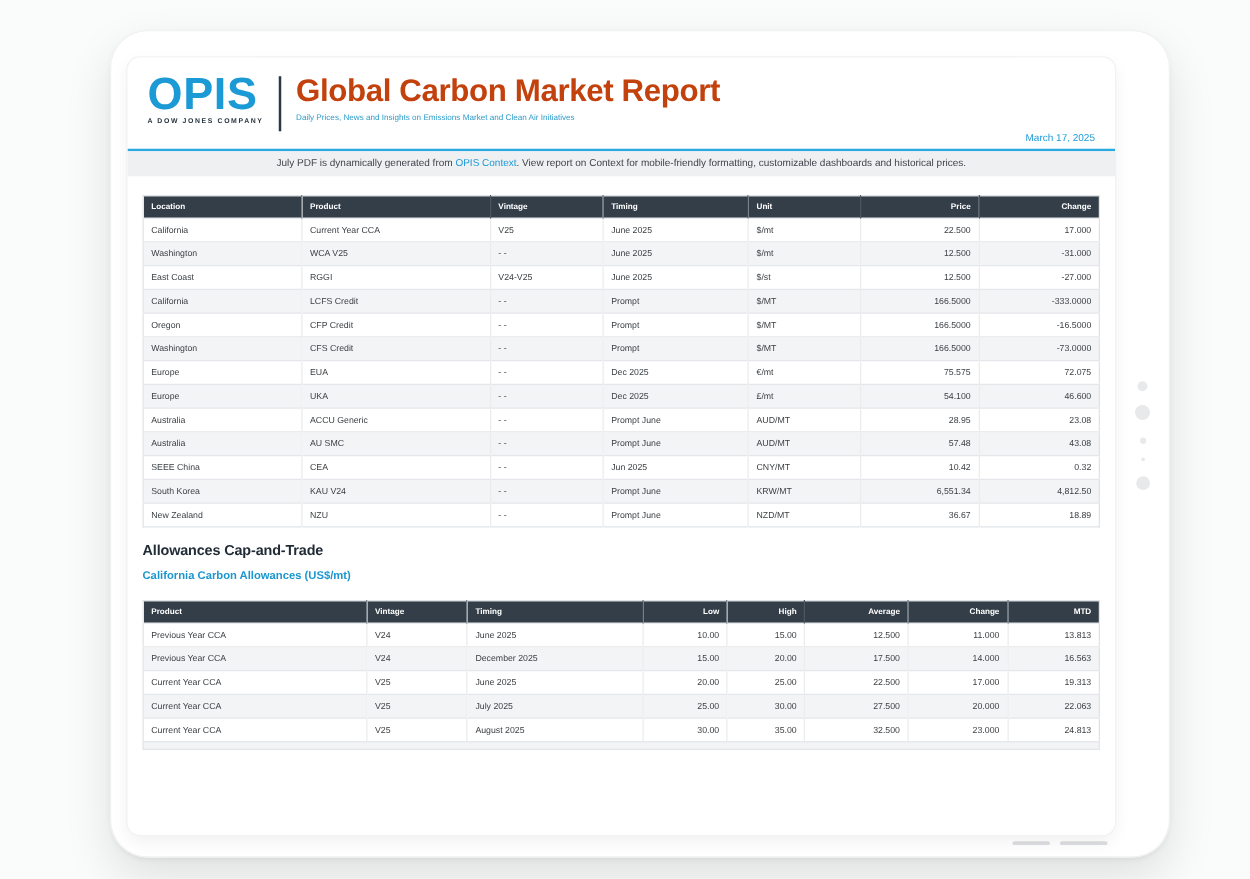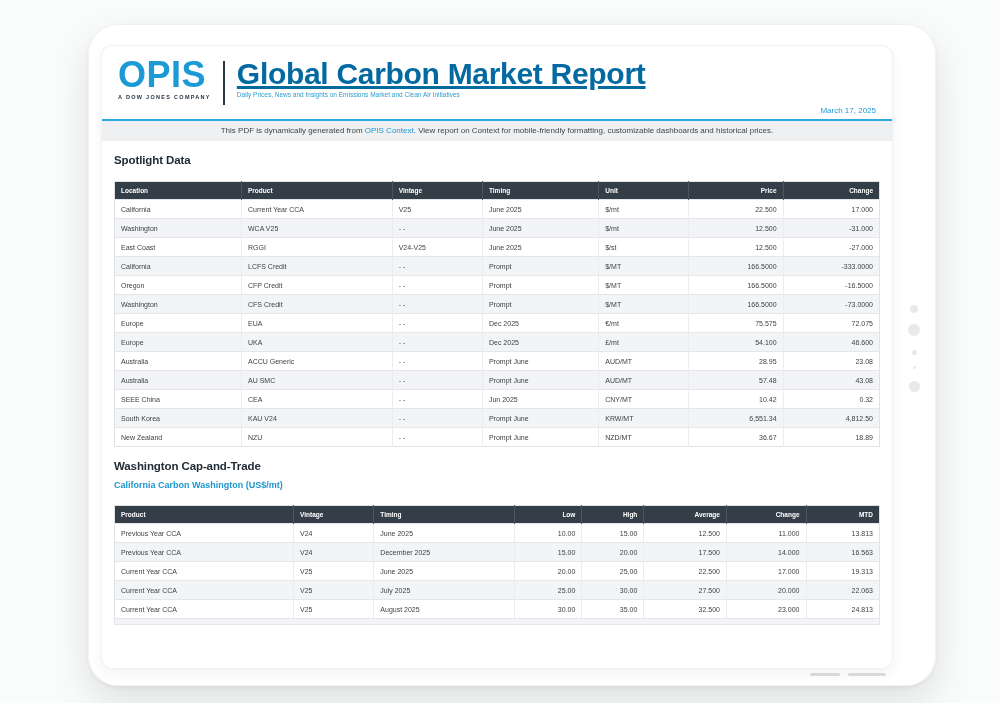--- a/index.html
+++ b/index.html
@@ -21,21 +21,21 @@
 
   
   .page { position:absolute; left:14px; top:22px; width:790px; height:622px; background:#fff; border-radius:10px;
           box-shadow:0 0 0 1px #f1f2f4, 0 5px 14px rgba(0,0,0,.06); overflow:hidden; }
 
   .report-header { display:flex; align-items:flex-start; padding:14px 16px 0 16px; height:73px; }
   .logo-block { display:flex; flex-direction:column; }
   .logo { font-size:36px; font-weight:bold; color:#1c9ad6; letter-spacing:0.5px; line-height:30px; }
   .tagline { font-size:5.5px; font-weight:bold; color:#273440; letter-spacing:1.3px; margin-top:4px; white-space:nowrap; }
   .vdiv { width:2px; background:#2b3844; height:44px; margin:1px 12px 0 12px; }
-  .title { font-size:30px; font-weight:bold; color:#0369a1; line-height:27px; letter-spacing:-0.3px; white-space:nowrap;text-decoration:underline; }
+  .title { font-size:25px; font-weight:bold; color:#c2410c; line-height:27px; letter-spacing:-0.3px; white-space:nowrap; }
   .subtitle { font-size:6.5px; color:#2e9cc9; margin-top:4px; white-space:nowrap; }
   .date { margin-left:auto; align-self:flex-end; font-size:8px; color:#1c9ad6; padding-bottom:4px; white-space:nowrap; }
 
   .rule { height:2px; background:#29a9e0; }
   .notice { height:20px; background:#eef0f2; text-align:center; font-size:8px; color:#3f454a; line-height:20px; white-space:nowrap; }
   .notice-link { color:#1c9ad6; cursor:pointer; }
 
   .content { padding:0 12px; }
   h2.section { font-size:11.5px; color:#212c36; margin-top:13px; letter-spacing:-0.1px; }
   h3.sub { font-size:9px; color:#1b96cf; margin-top:8px; }
@@ -74,26 +74,25 @@
       <div class="title-block">
         <div class="title">Global Carbon Market Report</div>
         <div class="subtitle">Daily Prices, News and Insights on Emissions Market and Clean Air Initiatives</div>
       </div>
       <div class="date">March 17, 2025</div>
     </div>
 
     <div class="rule"></div>
 
     <div class="notice">
-      <span>This PDF is dynamically generated from </span><span class="notice-link">OPIS Context</span><span>. View report on Context for mobile-friendly formatting, customizable dashboards and historical prices.</span>
+      <span>July PDF is dynamically generated from </span><span class="notice-link">OPIS Context</span><span>. View report on Context for mobile-friendly formatting, customizable dashboards and historical prices.</span>
     </div>
 
     <div class="content">
 
-      <h2 class="section">Spotlight Data</h2>
 
       <table>
         <colgroup>
           <col style="width:16.6%">
             <col style="width:19.7%">
             <col style="width:11.8%">
             <col style="width:15.2%">
           <col style="width:11.7%">
             <col style="width:12.4%">
             <col style="width:12.6%">
@@ -223,22 +222,22 @@
               <td>NZU</td>
               <td>- -</td>
               <td>Prompt June</td>
               <td>NZD/MT</td>
               <td class="num">36.67</td>
               <td class="num">18.89</td>
             </tr>
           </tbody>
       </table>
 
-      <h2 class="section">Washington Cap-and-Trade</h2>
-      <h3 class="sub">California Carbon Washington (US$/mt)</h3>
+      <h2 class="section">Allowances Cap-and-Trade</h2>
+      <h3 class="sub">California Carbon Allowances (US$/mt)</h3>
 
       <table>
         <colgroup>
           <col style="width:23.4%">
             <col style="width:10.5%">
             <col style="width:18.4%">
             <col style="width:8.8%">
           <col style="width:8.1%">
             <col style="width:10.8%">
             <col style="width:10.4%">

